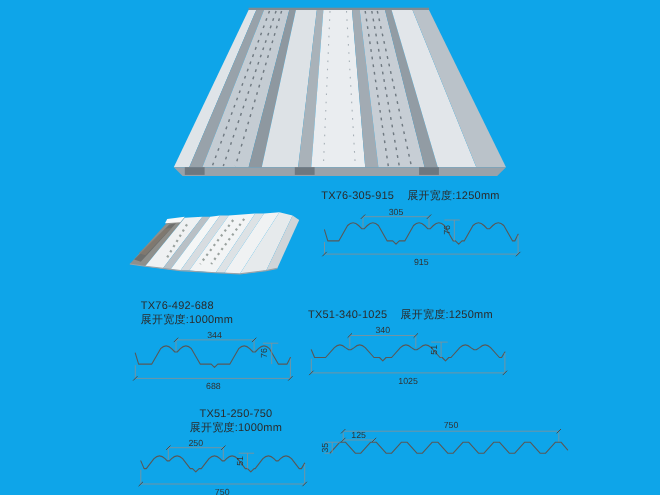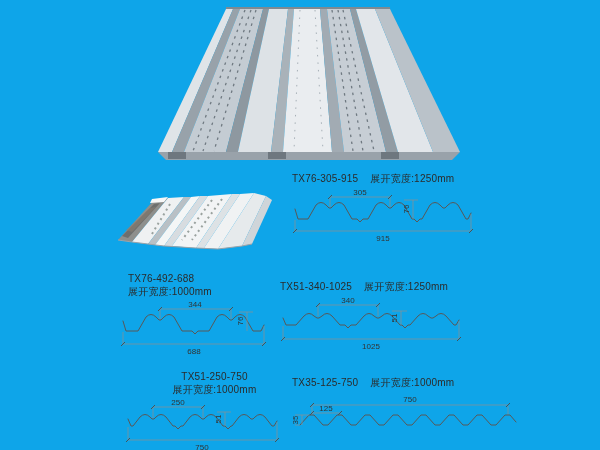--- a/index.html
+++ b/index.html
@@ -152,23 +152,20 @@
       <path class="prof" d="M33,21 L36,28 L38,28 L45,19 Q50,14 55,19 L57,21 L59,21 L61,19 Q66,14 71,19 L78,28 L80,28 L83,31 L86,28 L88,28 L95,19 Q100,14 105,19 L107,21 L109,21 L111,19 Q116,14 121,19 L128,28 L130,28 L133,31 L136,28 L137,28 L144,19 Q149,14 154,19 L156,21 L158,21 L160,19 Q165,14 170,19 L177,28 L179,28 L182,23"></path>
       <path class="dim" d="M122,14 L136,14 M130,14 L130,28"></path>
       <text class="dtext" text-anchor="middle" transform="rotate(-90 126 21)" x="126" y="21">51</text>
       <path class="dim" d="M33,29 L33,42 M182,24 L182,42 M33,42 L182,42"></path>
       <path class="tick" d="M31,44 L35,40 M180,44 L184,40"></path>
       <text class="dtext" x="107" y="52" text-anchor="middle">750</text>
     </svg>
   </div>
 
   <div class="diagram d5">
-    <div class="dtitle">
-      <span class="model">TX35-125-750</span><span class="unfold">展开宽度:1000mm</span>
-    </div>
     <svg class="profsvg" width="244" height="46" viewBox="0 0 244 46">
       <path class="dim" d="M20,14 L216,14 M20,15 L20,24 M216,15 L216,24"></path>
       <path class="tick" d="M18,16 L22,12 M214,16 L218,12"></path>
       <text class="dtext" x="118" y="11" text-anchor="middle">750</text>
       <path class="dim" d="M20,22 L48,22 M48,22 L48,24"></path>
       <path class="tick" d="M18,24 L22,20 M46,24 L50,20"></path>
       <text class="dtext" x="34" y="20" text-anchor="middle">125</text>
       <path class="prof" d="M8,34 l9,-10 h5 l9,10 h5 l9,-10 h5 l9,10 h5 l9,-10 h5 l9,10 h5 l9,-10 h5 l9,10 h5 l9,-10 h5 l9,10 h5 l9,-10 h5 l9,10 h5 l9,-10 h5 l9,10 h5 l9,-10 h5 l6,7"></path>
       <path class="dim" d="M3,24 L17,24 M3,34 L8,34 M10,24 L10,34"></path>
       <text class="dtext" text-anchor="middle" transform="rotate(-90 6 29)" x="6" y="29">35</text>

